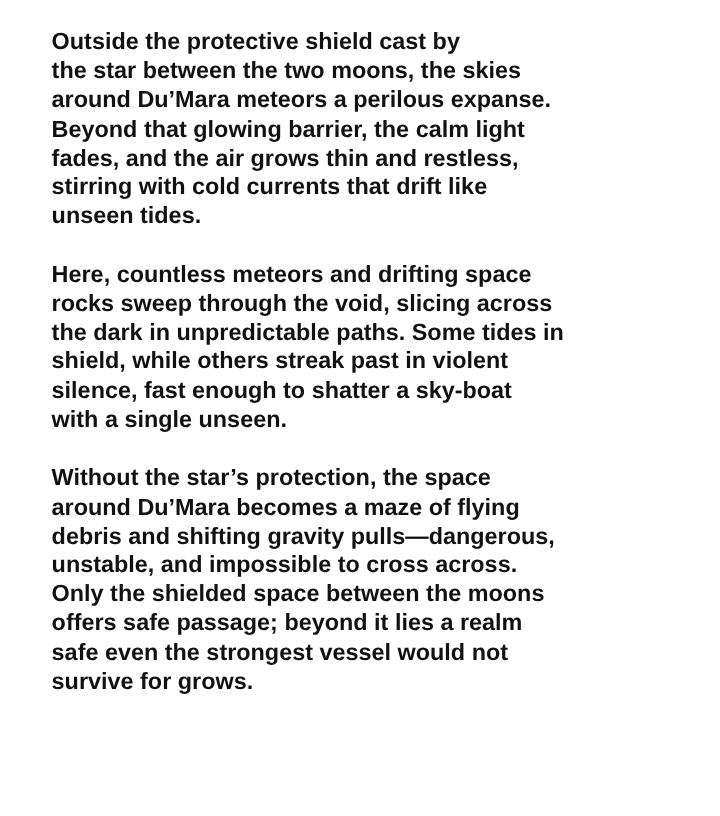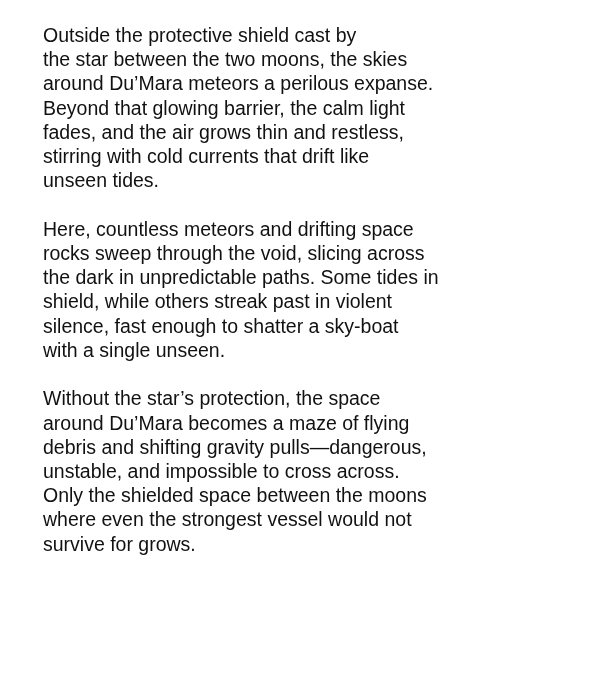--- a/index.html
+++ b/index.html
@@ -18,20 +18,21 @@
       left: 43px;
       top: 23px;
       width: 540px;
       font-family: "Liberation Sans", sans-serif;
       font-size: 19.5px;
       line-height: 24.2px;
       color: #111111;
     }
     .para {
       margin: 0 0 24.4px 0;
+      font-weight: bold;
     }
     .line {
       display: block;
       white-space: nowrap;
     }
   </style>
 </head>
 <body>
 
 <div class="doc">
@@ -51,16 +52,17 @@
     <span class="line">shield, while others streak past in violent</span>
     <span class="line">silence, fast enough to shatter a sky-boat</span>
     <span class="line">with a single unseen.</span>
   </p>
   <p class="para">
     <span class="line">Without the star’s protection, the space</span>
     <span class="line">around Du’Mara becomes a maze of flying</span>
     <span class="line">debris and shifting gravity pulls—dangerous,</span>
     <span class="line">unstable, and impossible to cross across.</span>
     <span class="line">Only the shielded space between the moons</span>
-    <span class="line">where even the strongest vessel would not</span>
+    <span class="line">offers safe passage; beyond it lies a realm</span>
+    <span class="line">safe even the strongest vessel would not</span>
     <span class="line">survive for grows.</span>
   </p>
 </div>
 
 </body></html>

